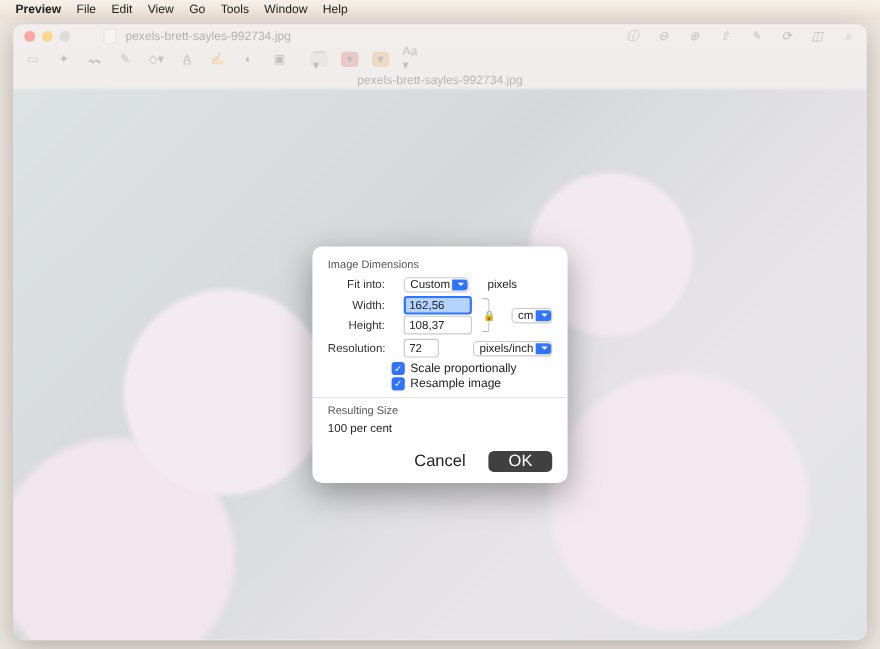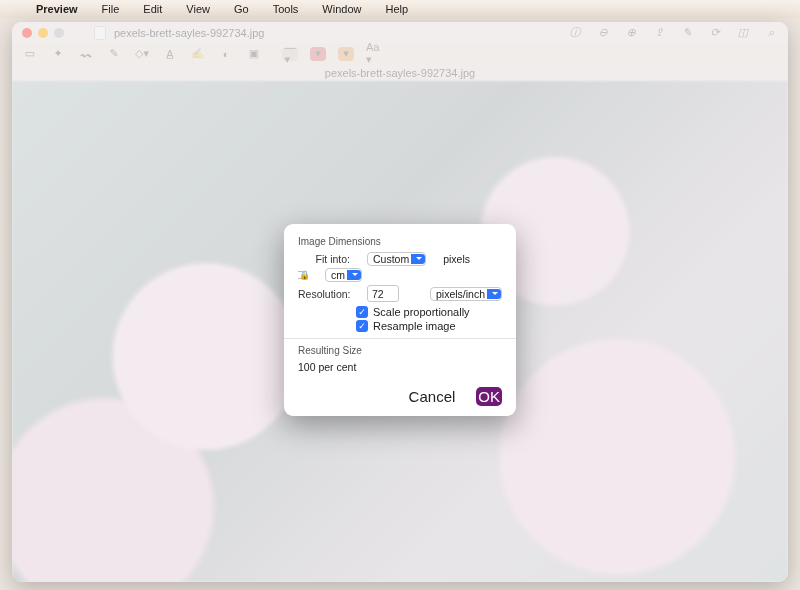--- a/index.html
+++ b/index.html
@@ -1,18 +1,18 @@
 <!DOCTYPE html>
 <html><head>
 <meta charset="utf-8">
 <style>
 *{margin:0;padding:0;box-sizing:border-box;font-family:-apple-system,"Helvetica Neue",Arial,sans-serif;font-size:11px;color:#222;-webkit-font-smoothing:antialiased}
 html,body{width:800px;height:590px;overflow:hidden;background:#eee7e0}
 
-.menubar{height:18px;display:flex;align-items:center;padding:0 12px;gap:24px;background:linear-gradient(#f7f1ea,#eee2d6);font-size:12px}
+.menubar{height:18px;display:flex;align-items:center;padding:0 0;gap:14px;background:linear-gradient(#f7f1ea,#eee2d6);font-size:12px}
 .menubar .apple{font-size:13px;line-height:1}
 .menubar .app{font-weight:700}
 .menubar span{cursor:default}
 
 .window{position:absolute;left:12px;top:22px;right:12px;bottom:8px;border-radius:9px;overflow:hidden;background:#ece6df;box-shadow:0 6px 25px rgba(0,0,0,.25)}
 .titlebar{height:21px;background:rgba(255,255,255,.15);display:flex;align-items:center;padding:0 10px;gap:8px}
 .traffic{display:flex;gap:6px}
 .traffic b{width:10px;height:10px;border-radius:50%;display:block}
 .t-close{background:#ff5f57}.t-min{background:#febc2e}.t-max{background:#c8c8c8}
 .titlebar .doc-icon{width:12px;height:14px;border:1px solid #bbb;border-radius:2px;background:#fff;opacity:.45;margin-left:22px}
@@ -54,21 +54,21 @@
 .plain{border:none;background:transparent;width:54px}
 .res-row .lbl{width:52px}
 .chkrow{display:flex;align-items:center;gap:5px;margin:2px 0 2px 58px;font-size:10.5px}
 .chk{width:12px;height:12px;border-radius:3px;background:#2f74ff;display:inline-flex;align-items:center;justify-content:center;color:#fff;font-size:9px}
 hr{border:none;border-top:1px solid #e3e3e3;margin:6px -14px}
 .result h5{font-size:10px;font-weight:400;color:#555;margin-bottom:5px}
 .result p{font-size:10.5px;margin:3px 0}
 .btnrow{display:flex;justify-content:flex-end;gap:8px;margin-top:14px}
 .btn{height:19px;padding:0 13px;border-radius:5px;border:none;font-size:15px;display:inline-flex;align-items:center;background:#fff;color:#222}
 .btn.cancel{background:transparent}
-.btn.ok{background:#701a75;color:#fff;padding:0 2px}
+.btn.ok{background:#404040;color:#fff;padding:0 18px}
 .unit-txt{font-size:10.5px}
 .two-fields{display:flex;flex-direction:column;gap:1px}
 </style>
 </head>
 <body>
 
 <div class="menubar">
   <span class="apple"></span>
   <span class="app">Preview</span>
   <span>File</span>
@@ -129,20 +129,30 @@
 
     <div class="row">
       <span class="lbl lbl-w">Fit into:</span>
       <span class="sel-wrap">
         <span class="select">Custom</span>
       </span>
       <span class="unit-txt">pixels</span>
     </div>
 
     <div class="row" style="align-items:stretch">
+      <div class="two-fields" style="flex:0 0 auto">
+        <div class="row" style="margin:0">
+          <span class="lbl lbl-w">Width:</span>
+          <input type="text" class="focused" value="162,56" style="">
+        </div>
+        <div class="row" style="margin:0">
+          <span class="lbl lbl-w">Height:</span>
+          <input type="text" class="plain" value="108,37" style="">
+        </div>
+      </div>
       <div class="link-bracket">
           <span class="lock">🔒</span>
         </div>
       <div style="display:flex;align-items:center">
         <span class="sel-wrap">
           <span class="select" style="min-width:50px">cm</span>
         </span>
       </div>
     </div>
 

